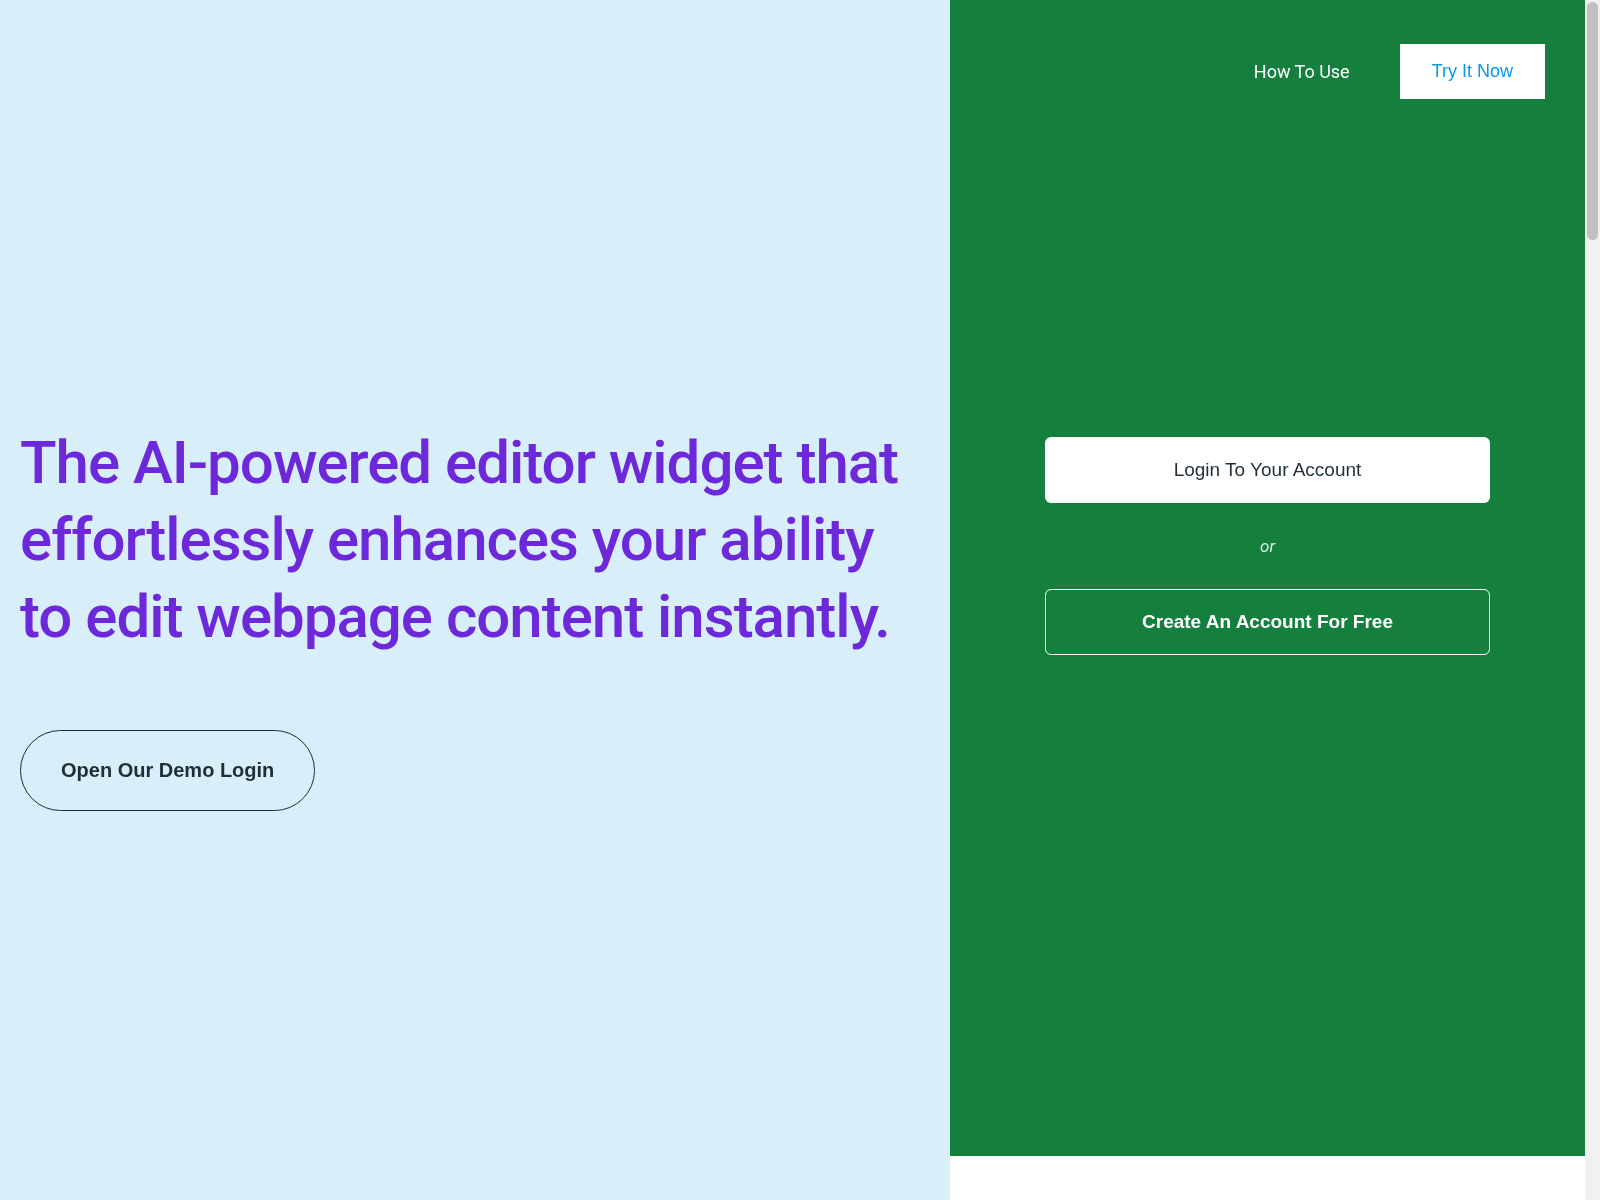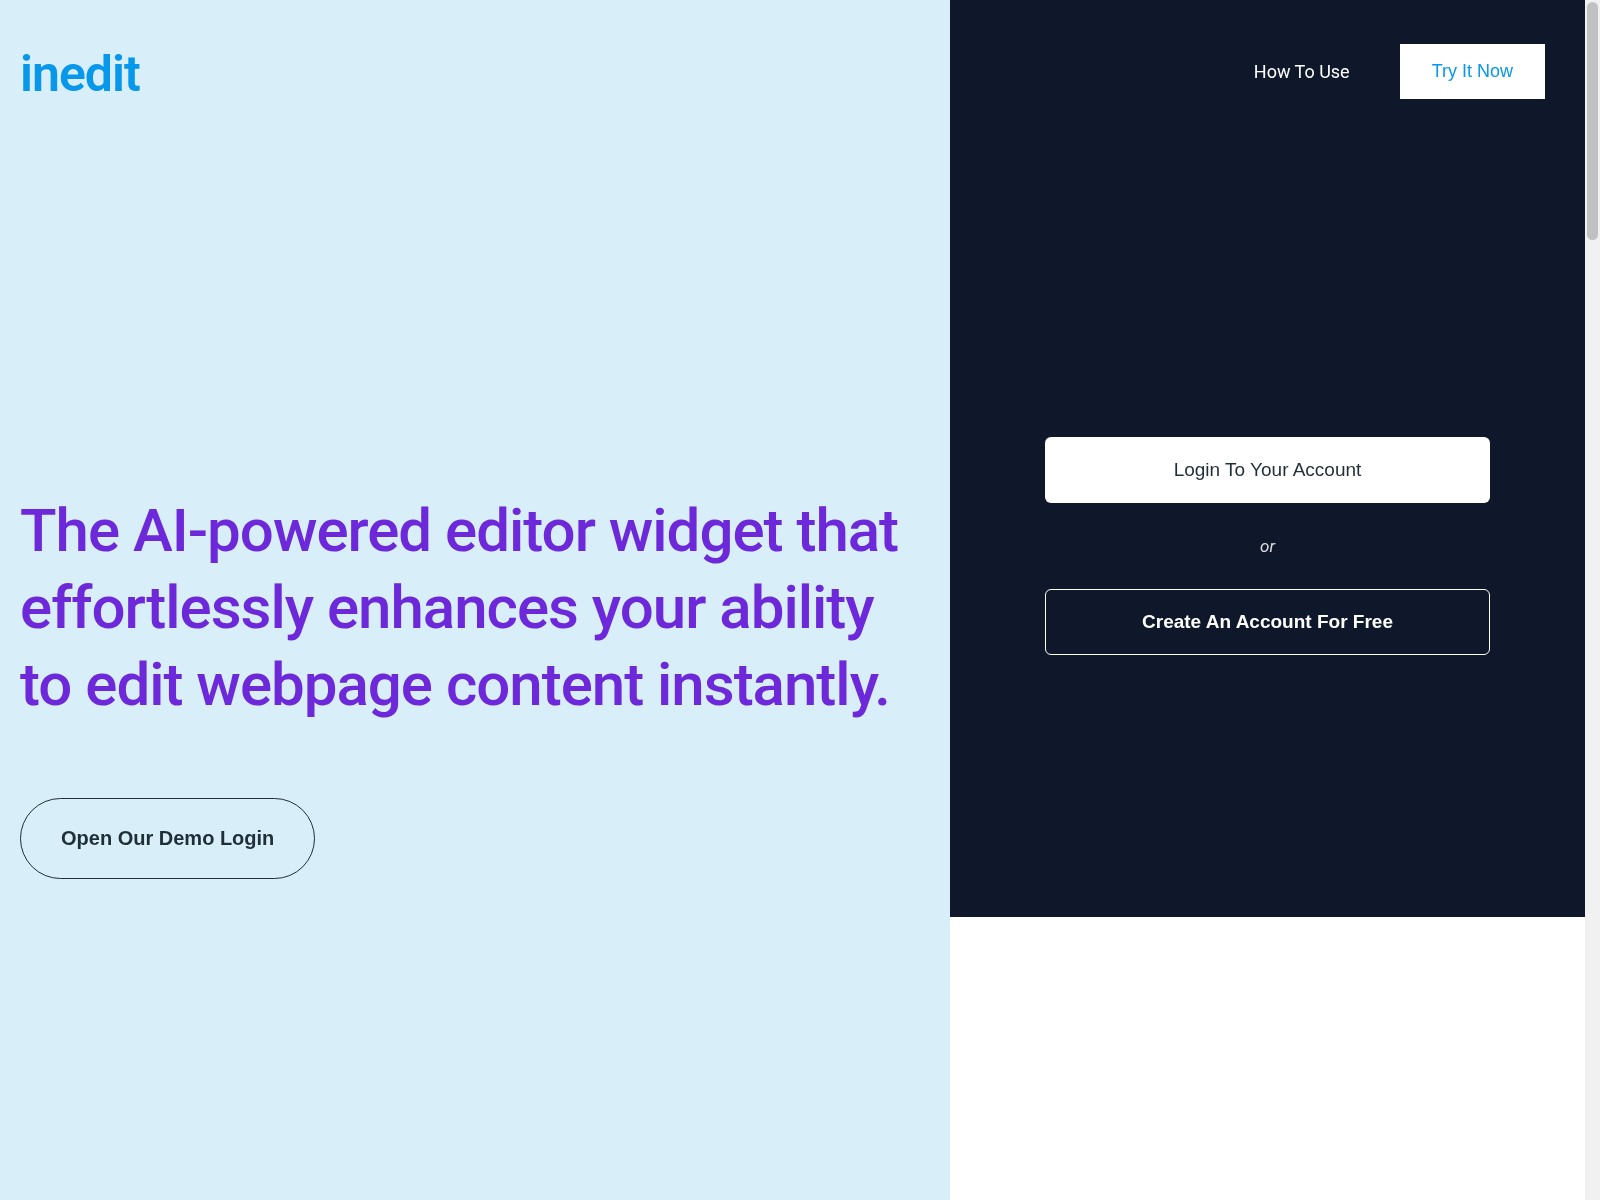--- a/index.html
+++ b/index.html
@@ -25,22 +25,22 @@
     .left-panel {
       width: 950px;
       height: 1200px;
       background-color: #d8eef9;
       position: relative;
       padding: 35px 20px;
     }
     
     .right-panel {
       width: 635px;
-      height: 917px;
-      background-color: #0f172a;
+      height: 1156px;
+      background-color: #15803d;
       position: relative;
       display: flex;
       flex-direction: column;
       align-items: center;
     }
     
     .scrollbar-track {
       position: absolute;
       right: 0;
       top: 0;
@@ -168,21 +168,20 @@
       border: 1.5px solid #ffffff;
       border-radius: 6px;
       cursor: pointer;
     }
   </style>
 </head>
 <body>
 
 <div class="page-container">
   <div class="left-panel">
-    <div class="logo">inedit</div>
     <h1 class="headline">The AI-powered editor widget that effortlessly enhances your ability to edit webpage content instantly.</h1>
     <button class="demo-button">Open Our Demo Login</button>
   </div>
 
   <div class="right-panel">
     <div class="header-nav">
       <a class="nav-link">How To Use</a>
       <button class="try-button">Try It Now</button>
     </div>
 

